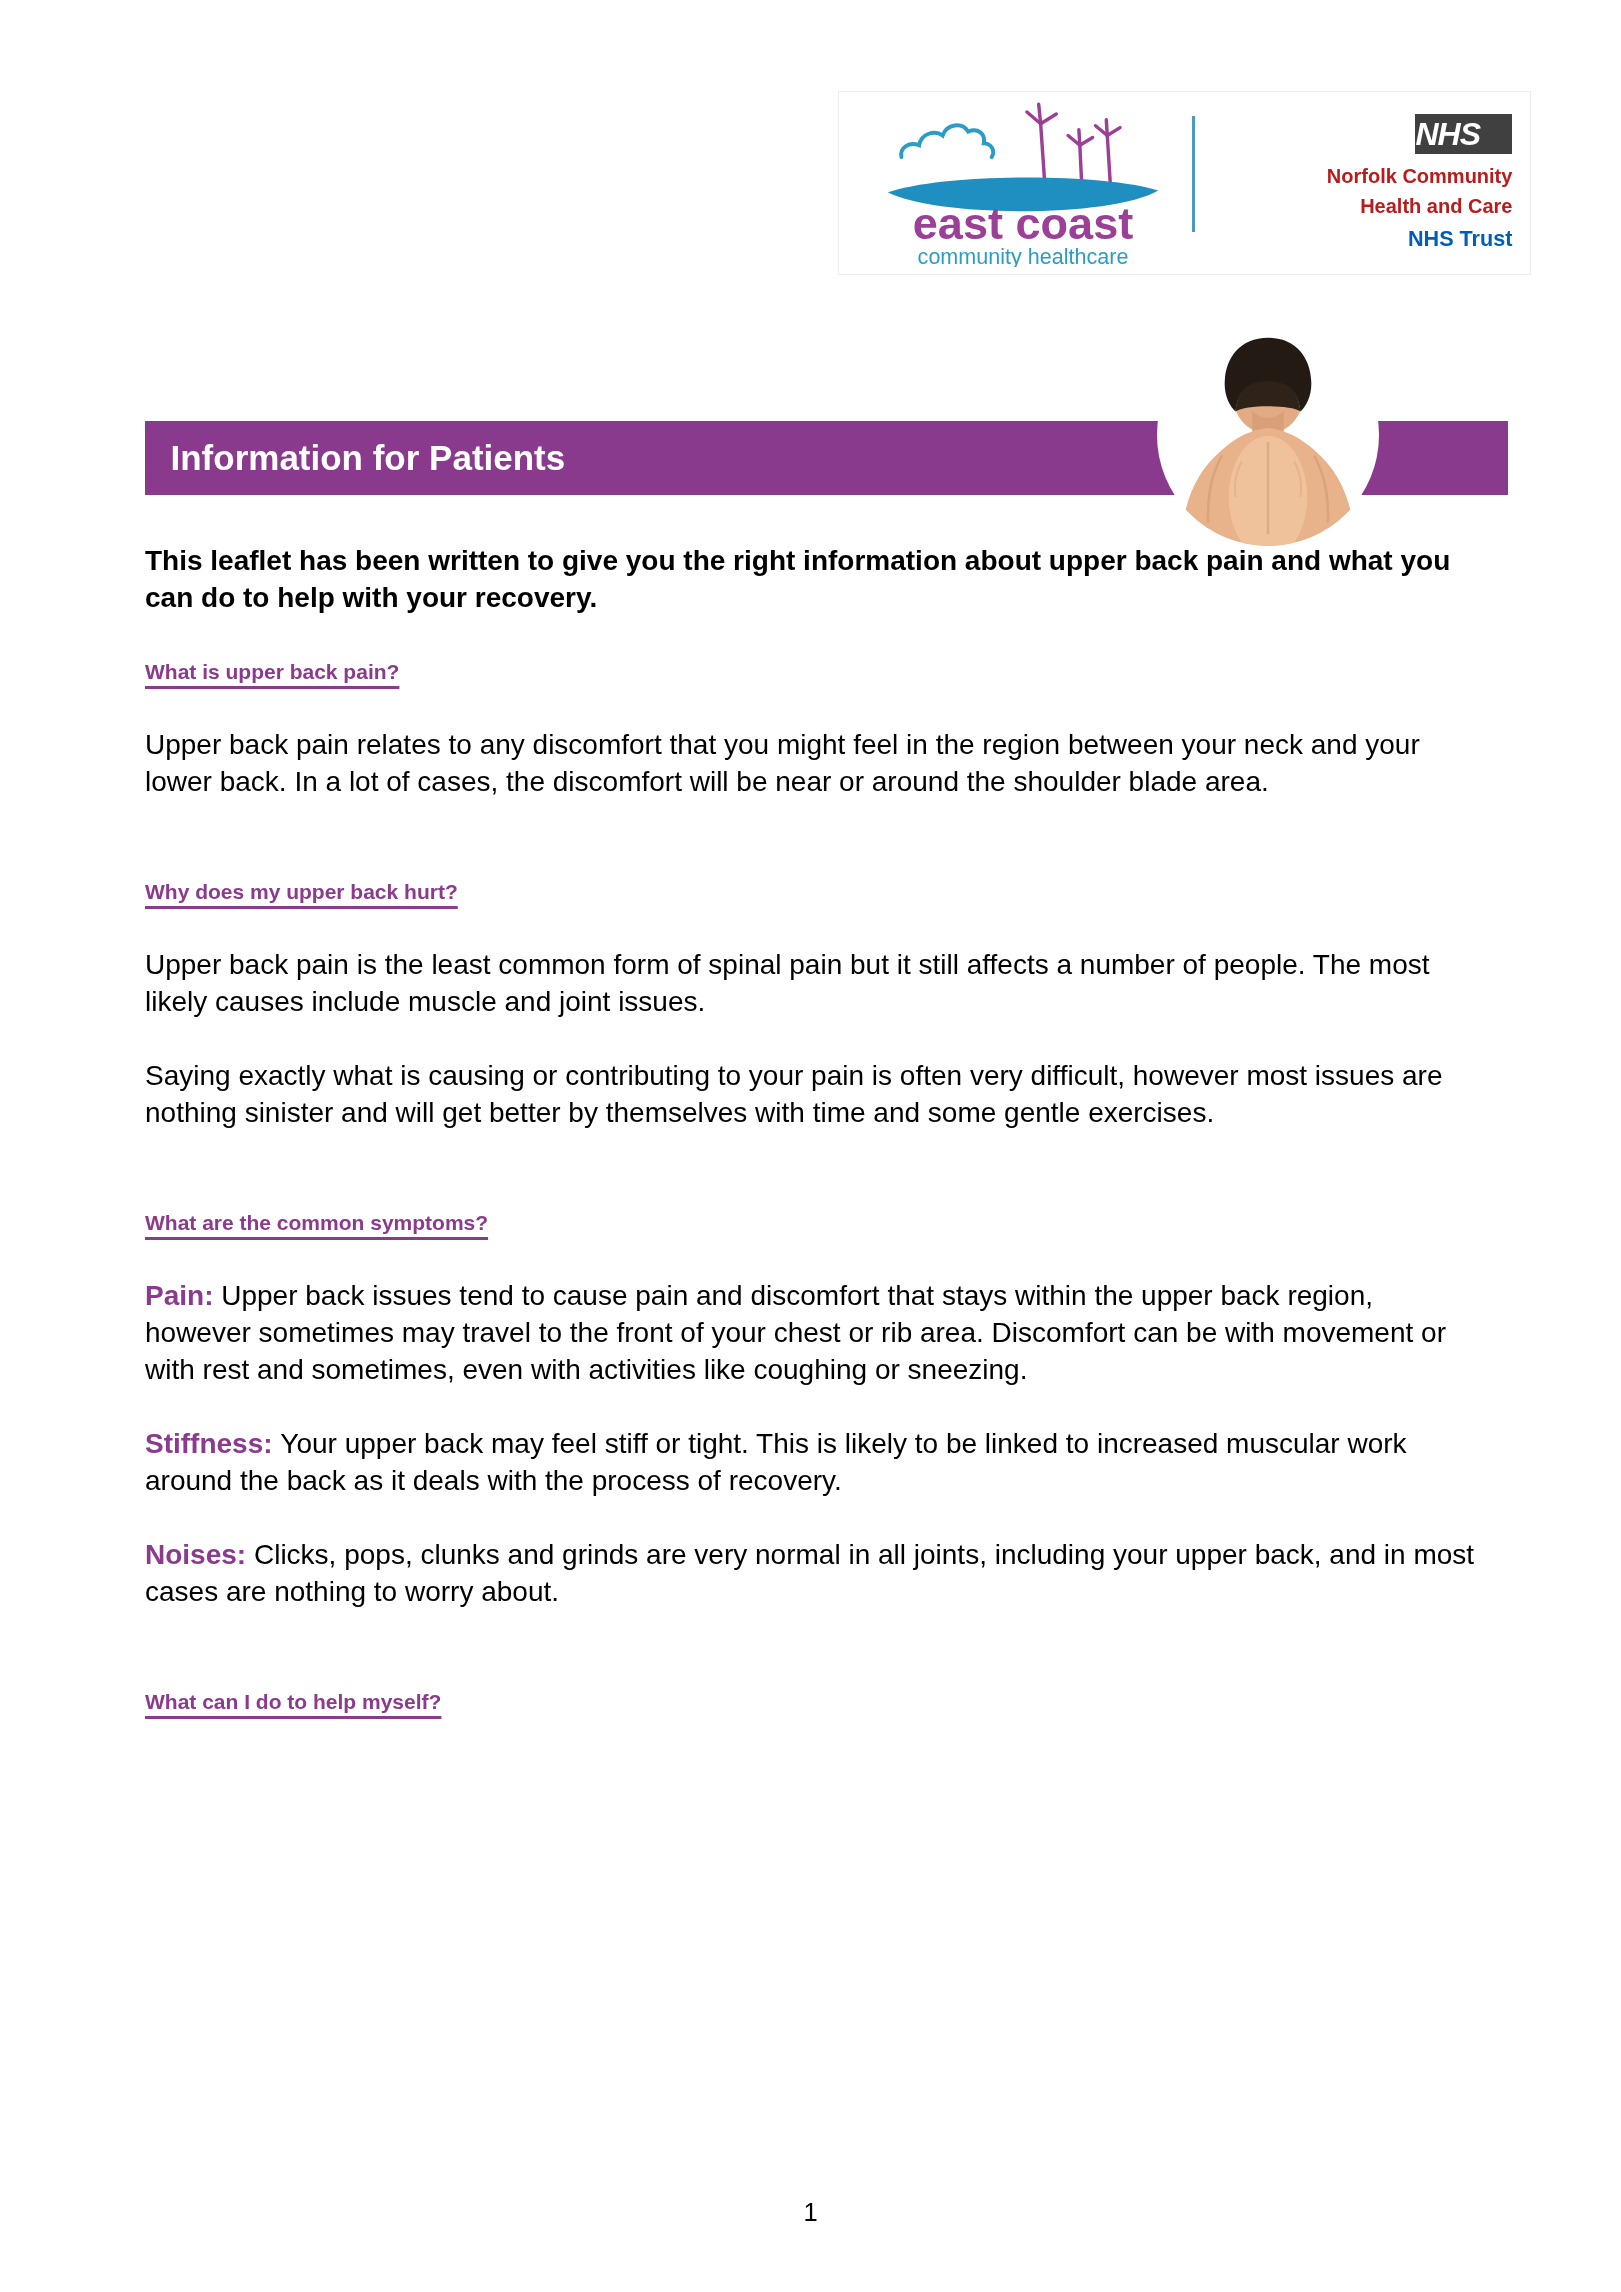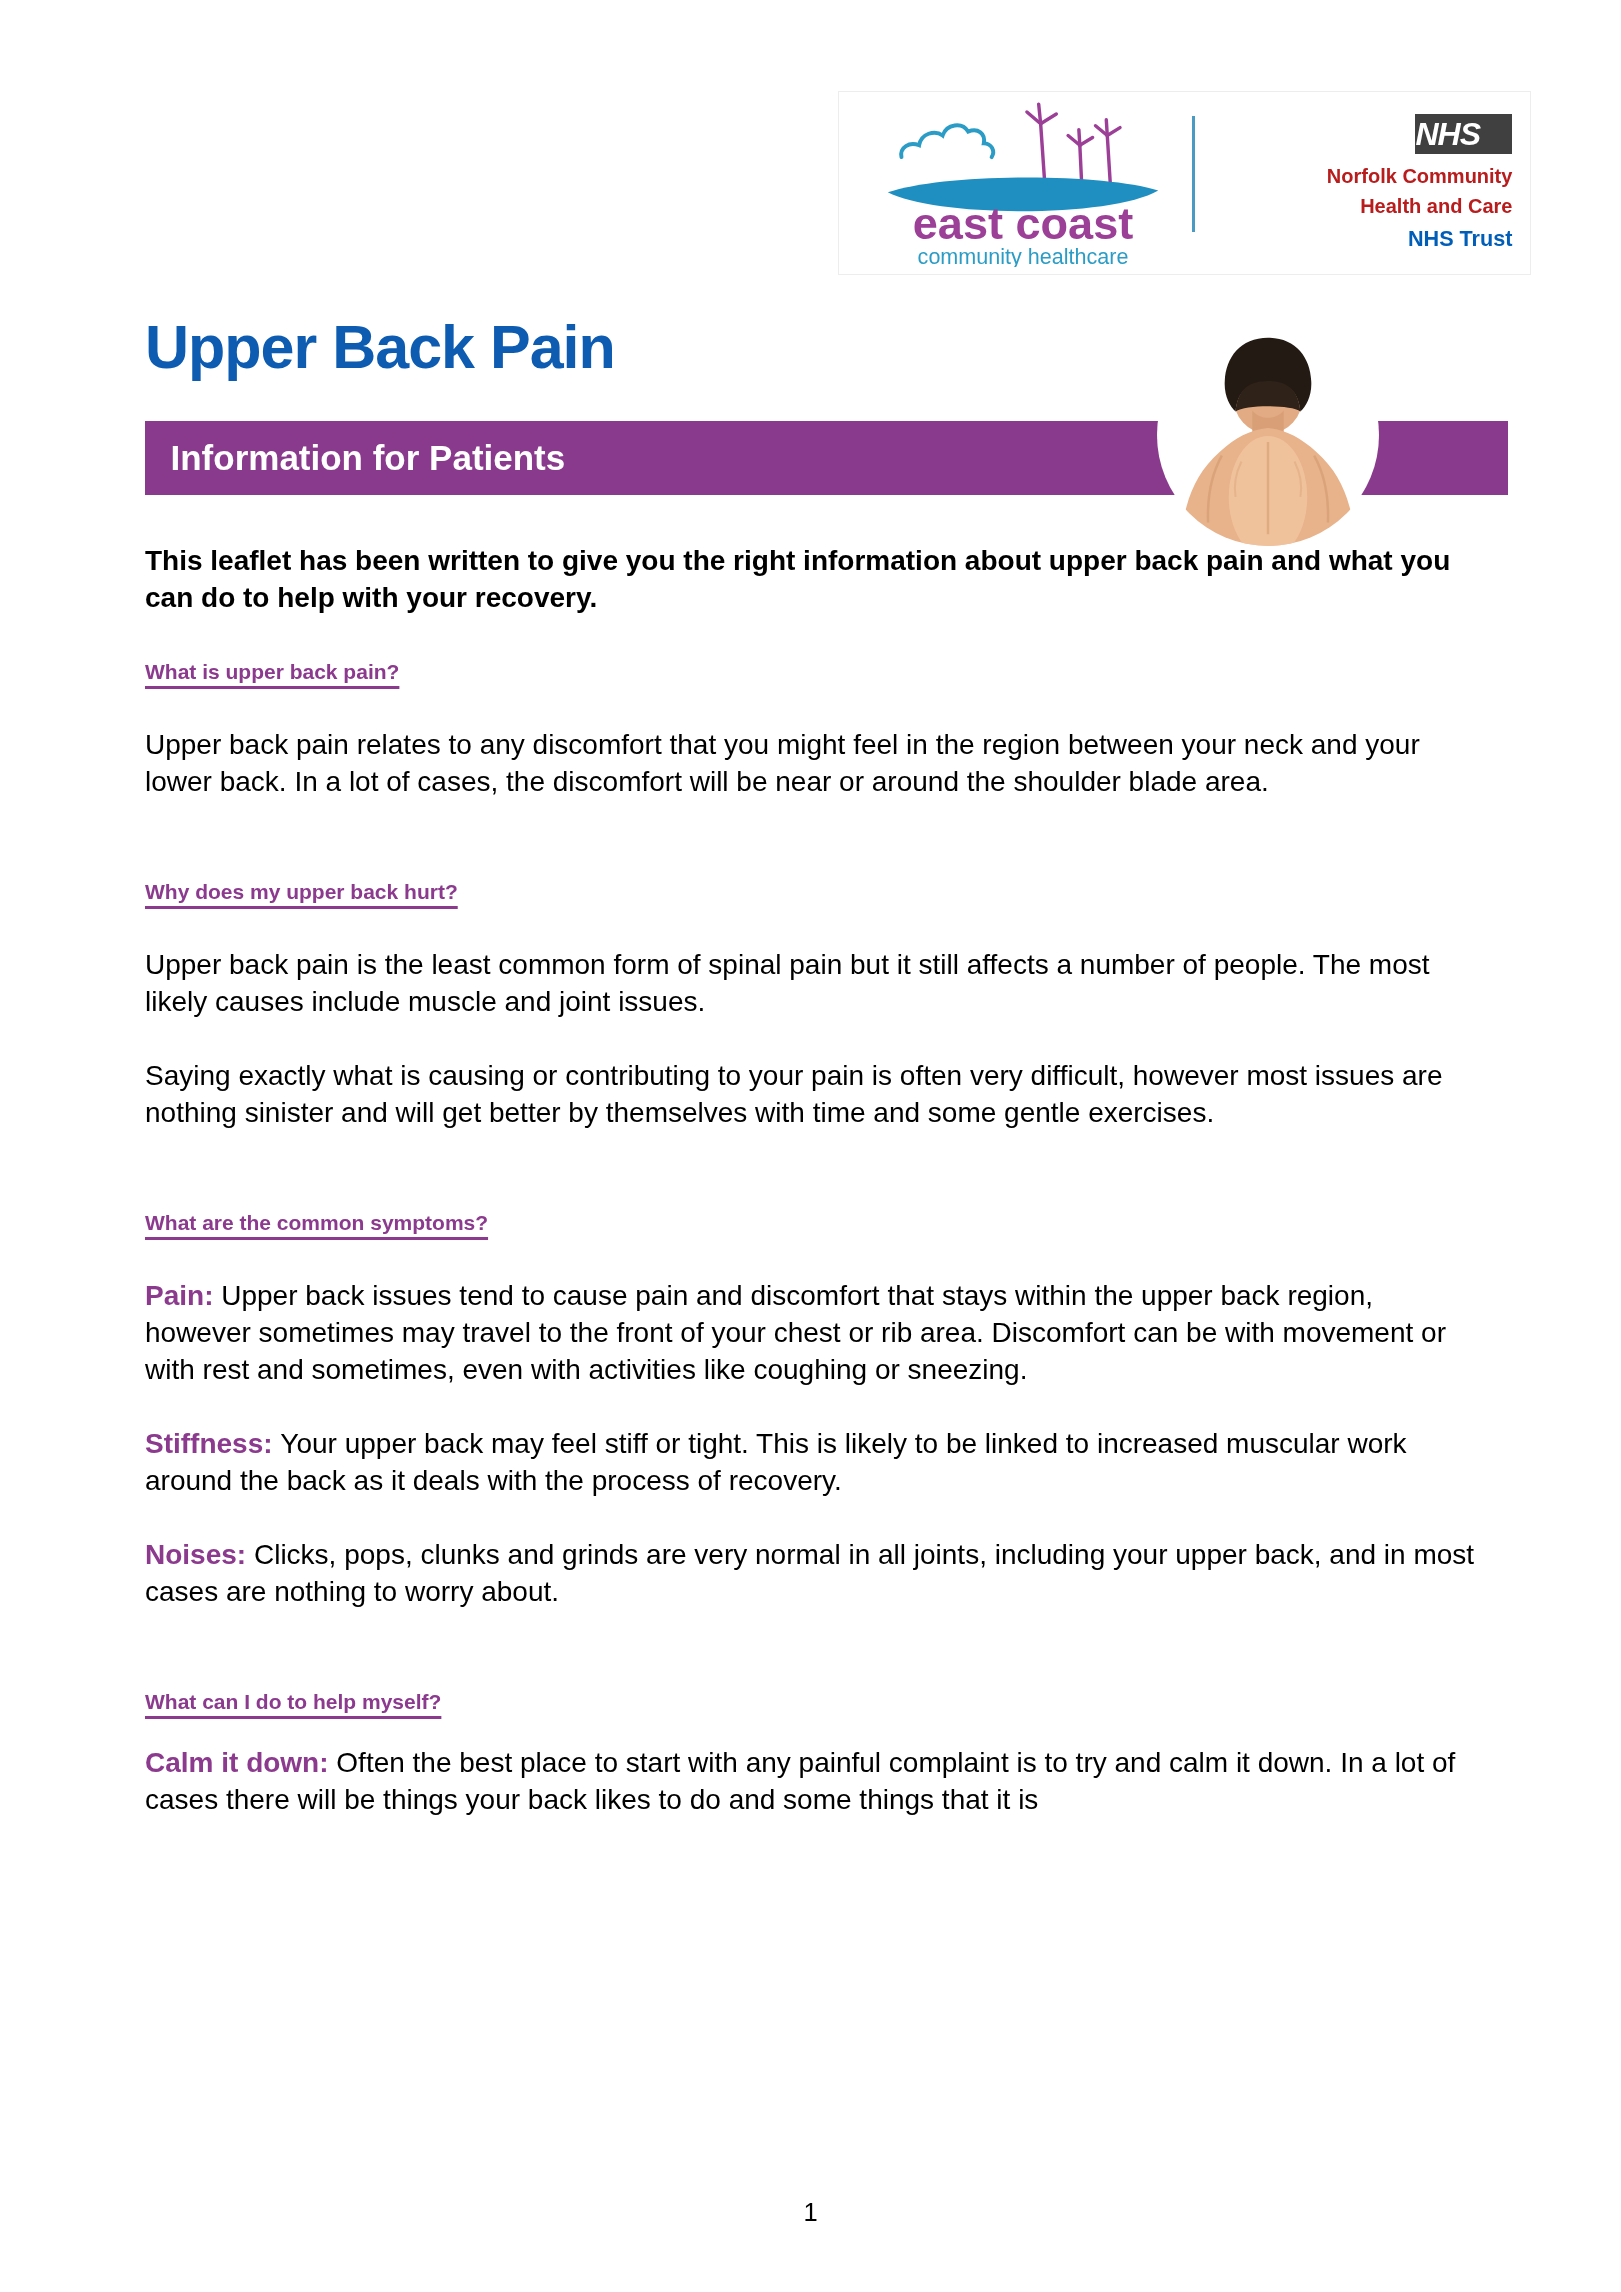--- a/index.html
+++ b/index.html
@@ -96,21 +96,20 @@
     <div class="logo-divider"></div>
 
     <div class="nhs-group">
       <div class="nhs-box">NHS</div>
       <div class="nhs-org">Norfolk Community</div>
       <div class="nhs-org">Health and Care</div>
       <div class="nhs-trust">NHS Trust</div>
     </div>
   </div>
 
-  <div class="page-title">Upper Back Pain</div>
 
   <div class="banner">
     <div class="banner-label">Information for Patients</div>
   </div>
 
   <div class="photo-circle">
     <svg viewBox="0 0 226 226" width="222" height="222">
 
       <ellipse cx="113" cy="72" rx="36" ry="40" fill="#e3ab83"></ellipse>
 
@@ -143,20 +142,19 @@
     <div class="section-heading">Why does my upper back hurt?</div>
     <p><span class="plabel"></span><span>Upper back pain is the least common form of spinal pain but it still affects a number of people. The most likely causes include muscle and joint issues.</span></p>
     <p><span class="plabel"></span><span>Saying exactly what is causing or contributing to your pain is often very difficult, however most issues are nothing sinister and will get better by themselves with time and some gentle exercises.</span></p>
 
     <div class="section-heading">What are the common symptoms?</div>
     <p><span class="plabel">Pain:</span><span>Upper back issues tend to cause pain and discomfort that stays within the upper back region, however sometimes may travel to the front of your chest or rib area. Discomfort can be with movement or with rest and sometimes, even with activities like coughing or sneezing.</span></p>
     <p><span class="plabel">Stiffness:</span><span>Your upper back may feel stiff or tight. This is likely to be linked to increased muscular work around the back as it deals with the process of recovery.</span></p>
     <p><span class="plabel">Noises:</span><span>Clicks, pops, clunks and grinds are very normal in all joints, including your upper back, and in most cases are nothing to worry about.</span></p>
 
     <div class="section-heading tight">What can I do to help myself?</div>
-    <p><span class="plabel">Calm it down:</span><span>Often the best place to start with any painful complaint is to try and calm it down. In a lot of cases there will be things your back likes to do and some things that it is</span></p>
 
   </div>
 
   <div class="page-number">1</div>
 
 </div>
 
 
 </body></html>

